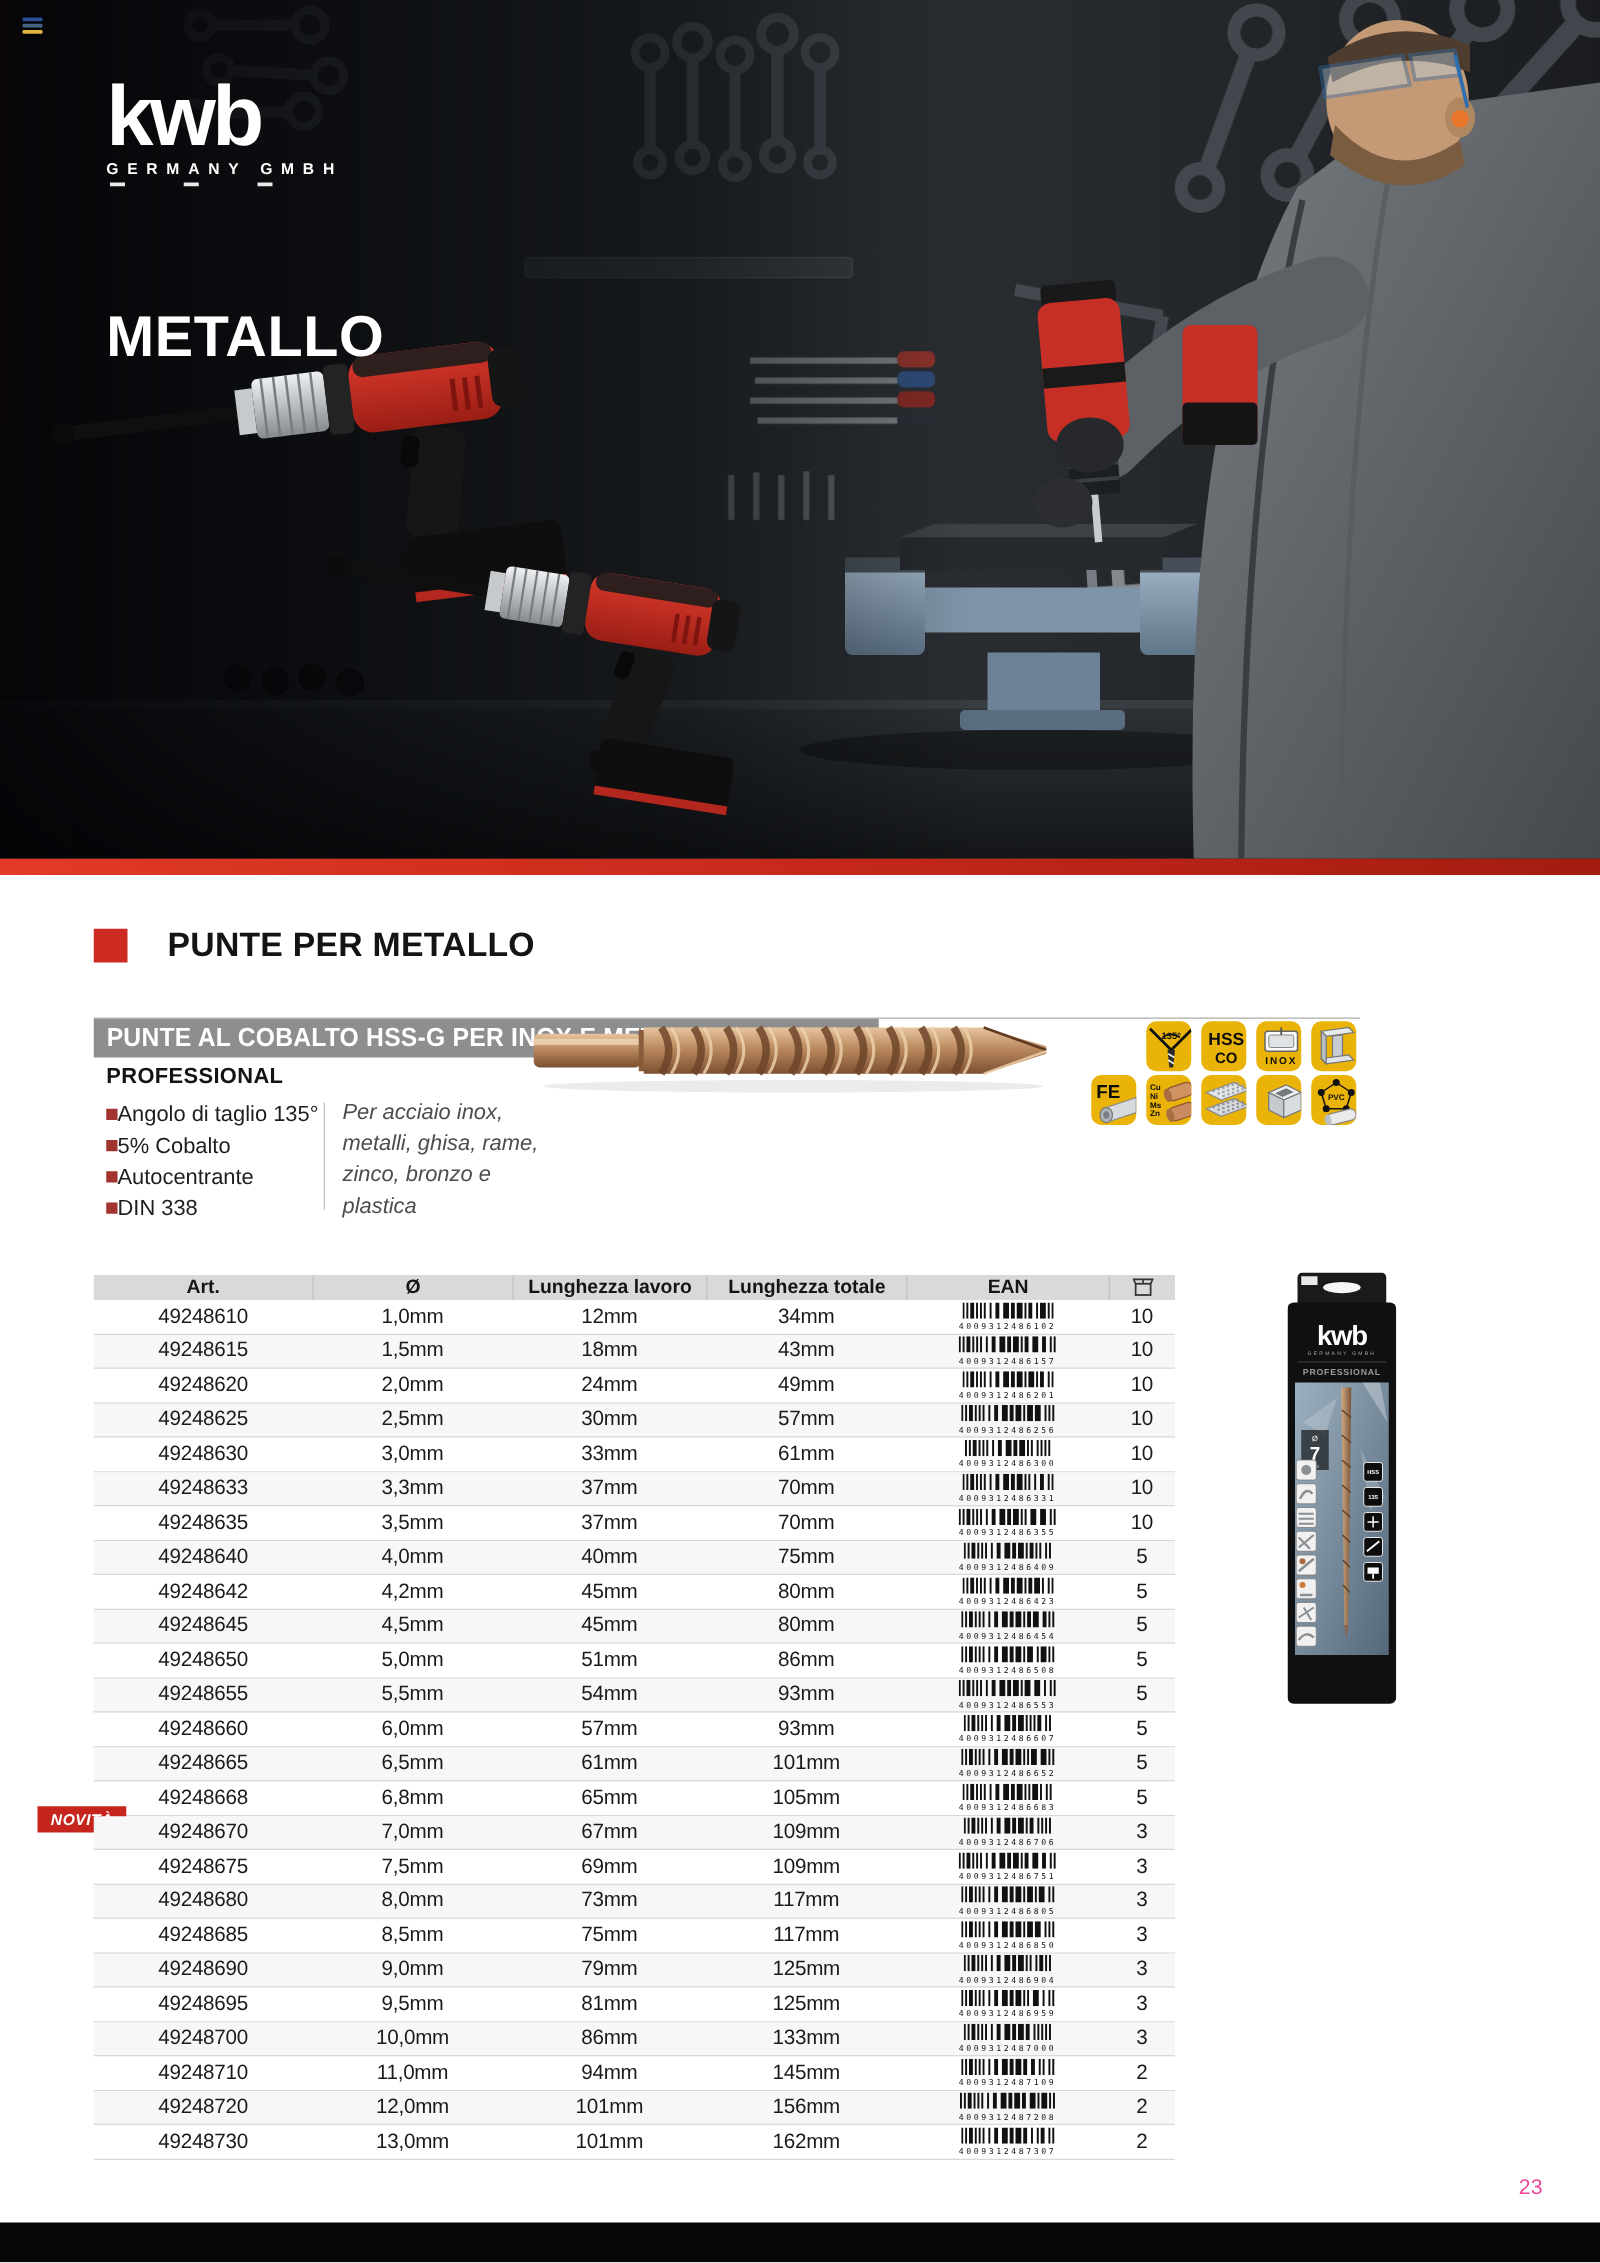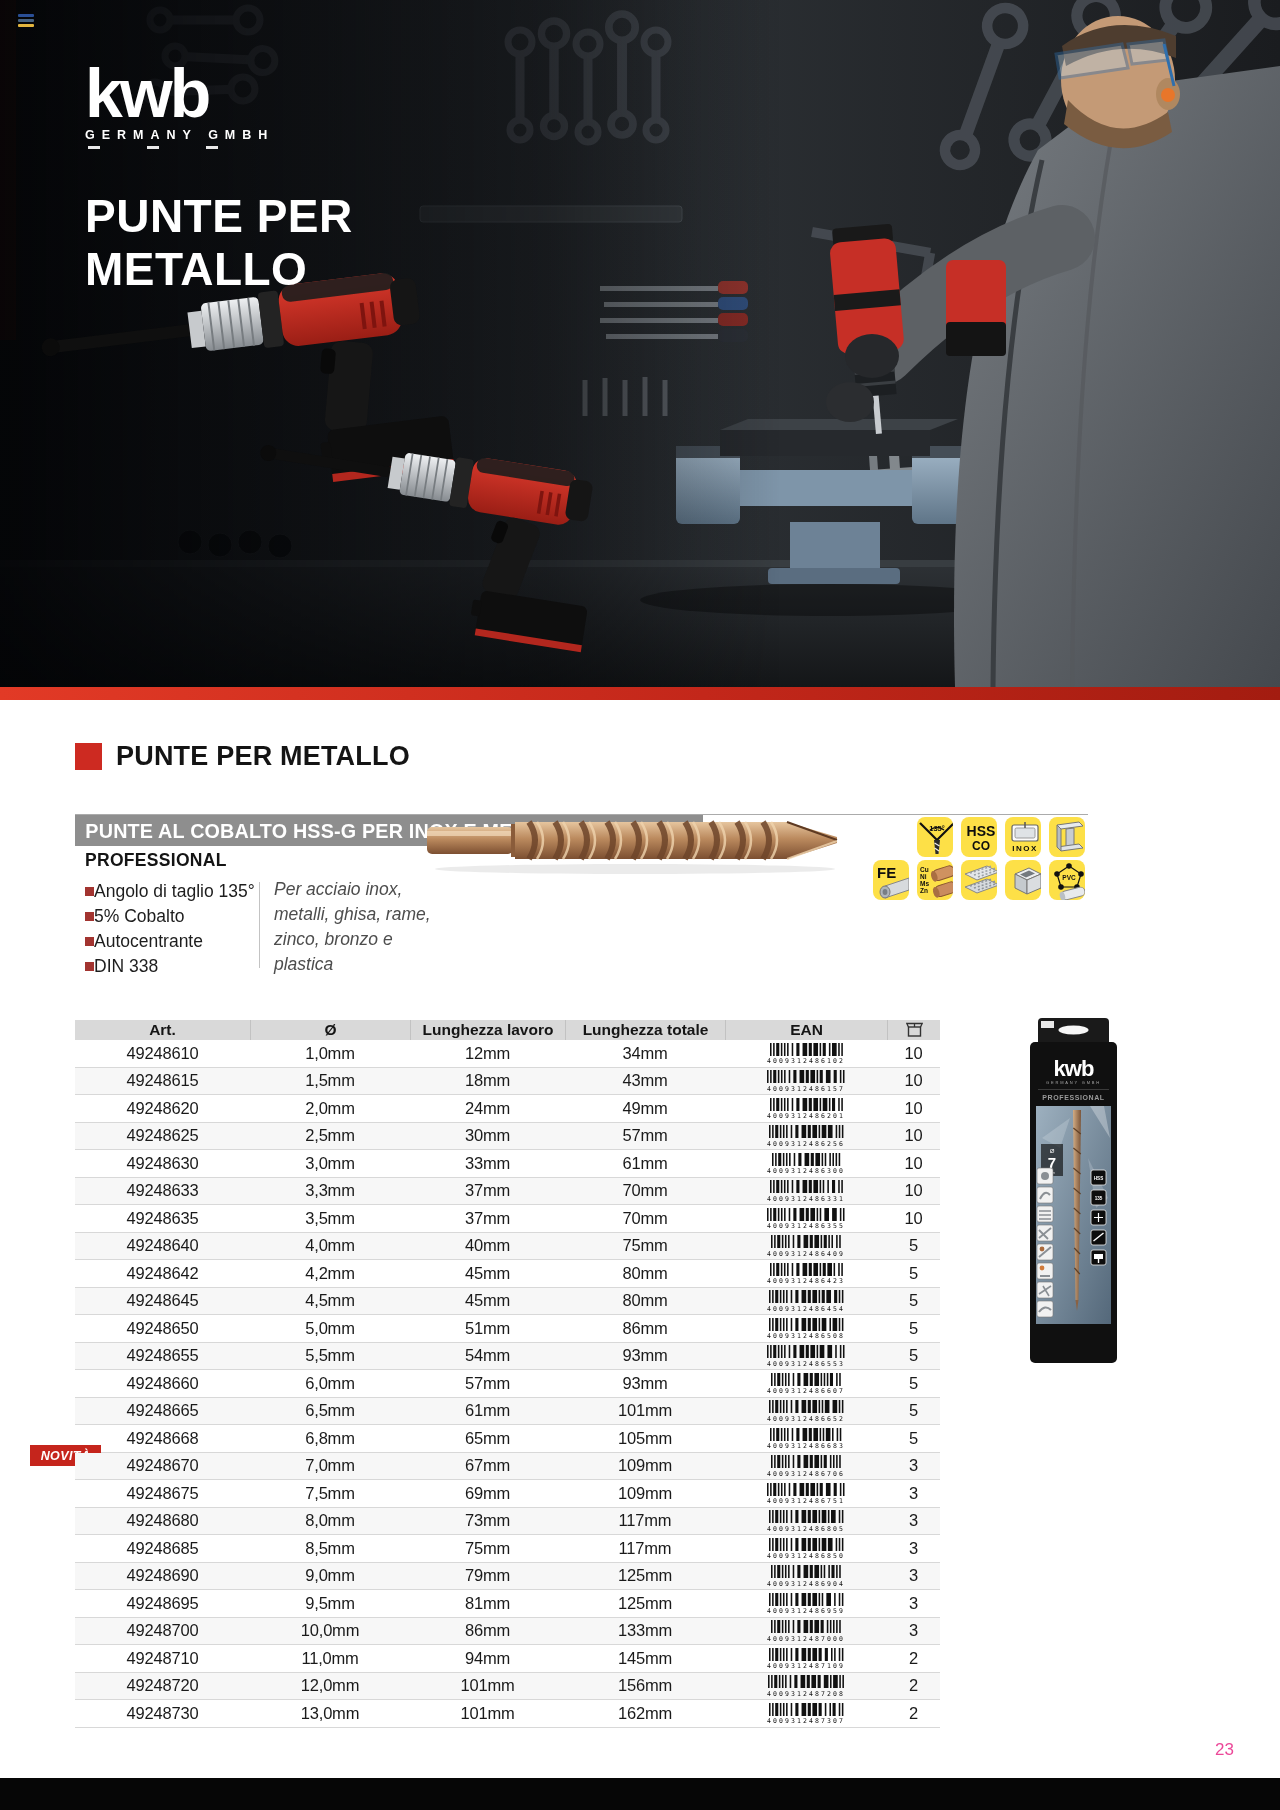--- a/index.html
+++ b/index.html
@@ -19,42 +19,42 @@
   .logo-word{font-size:68px;font-weight:800;line-height:.88;letter-spacing:-3px}
   .logo-sub{font-size:12.5px;letter-spacing:7px;font-weight:700;margin-top:4px}
   .logo-ticks{display:flex;gap:47px;margin-top:4px;margin-left:3px}
   .logo-ticks i{width:12px;height:3px;background:#e9e9e9}
   .hero-title{position:absolute;left:85px;top:190px;margin:0;color:#fff;z-index:4;
               font-size:46px;font-weight:800;line-height:1.15;letter-spacing:.5px}
   .red-bar{position:absolute;left:0;top:687px;width:1280px;height:13px;
            background:linear-gradient(90deg,#e23a26,#c3271a 55%,#a31c10)}
 
   
-  .section-head{position:absolute;left:75px;top:741px;display:flex;align-items:center;gap:14px}
+  .section-head{position:absolute;left:75px;top:741px;display:flex;align-items:center;gap:32px}
   .red-sq{width:27px;height:27px;background:#cd2a21}
   .section-head h2{margin:0;font-size:27px;font-weight:800;color:#141414;letter-spacing:.2px}
 
   .top-rule{position:absolute;left:75px;top:814px;width:1013px;height:1px;background:#ababab}
   .gray-bar{position:absolute;left:75px;top:815px;width:628px;height:31px;background:#8e8e8e;
             color:#fff;font-weight:700;font-size:21px;line-height:31px;box-sizing:border-box;
             white-space:nowrap;overflow:hidden}
   .gray-bar span{display:inline-block;transform:scaleX(.94);transform-origin:0 50%;padding-left:11px;letter-spacing:.2px}
 
   .series-label{position:absolute;left:85px;top:850px;font-size:17.5px;font-weight:800;color:#141414;letter-spacing:.3px}
   .features{position:absolute;left:85px;top:879px;margin:0;padding:0;list-style:none;font-size:17.5px;color:#1d1d1d}
   .features li{display:flex;align-items:center;gap:0;height:25px}
   .features li i{width:9px;height:9px;background:#a23430;flex:none}
   .vrule{position:absolute;left:259px;top:882px;width:1px;height:86px;background:#c3c3c3}
   .note{position:absolute;left:274px;top:877px;width:165px;font-size:17.5px;font-style:italic;
         color:#4d4d4d;line-height:25px}
 
   .bit-image{position:absolute;left:425px;top:798px;width:415px;height:78px}
 
   
-  .icn{position:absolute;width:36px;height:40px;background:#fde047;border-radius:8px;overflow:hidden}
+  .icn{position:absolute;width:36px;height:40px;background:#eab308;border-radius:8px;overflow:hidden}
   .icn svg{display:block}
 
   
   .ptable{position:absolute;left:75px;top:1020px;width:865px;font-size:16.5px}
   .thead{display:grid;grid-template-columns:175px 160px 155px 160px 162px 53px;height:20px;
          background:#d9d9d9;font-weight:700;font-size:15.5px;align-items:center;text-align:center;color:#151515}
   .thead .hc{border-left:1px solid #c2c2c2;height:100%;display:flex;align-items:center;justify-content:center}
   .thead .hc:first-child{border-left:none}
   .trow{display:grid;grid-template-columns:175px 160px 155px 160px 162px 53px;height:27.5px;
         align-items:center;text-align:center;border-bottom:1px solid #d8d8d8;box-sizing:border-box;
@@ -251,21 +251,21 @@
       <div class="logo-word">kwb</div>
       <div class="logo-sub">GERMANY GMBH</div>
       <div class="logo-ticks">
           <i></i>
           <i></i>
           <i></i>
         </div>
     </div>
 
     <h1 class="hero-title">
-      <span>PUNTE PER</span><br>
+      <br>
       <span>METALLO</span>
     </h1>
   </div>
   <div class="red-bar"></div>
 
   <div class="section-head">
     <span class="red-sq"></span>
     <h2>PUNTE PER METALLO</h2>
   </div>
 

